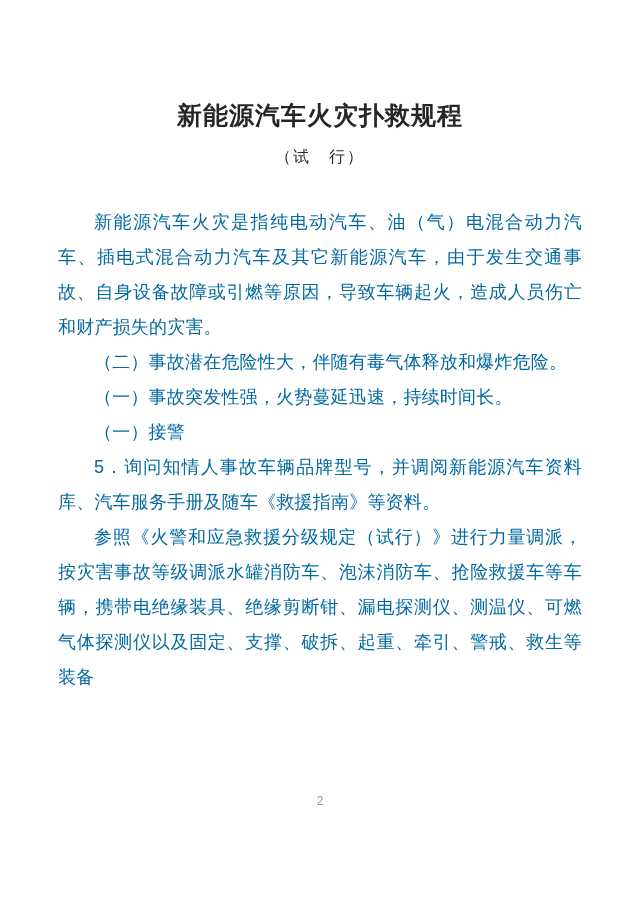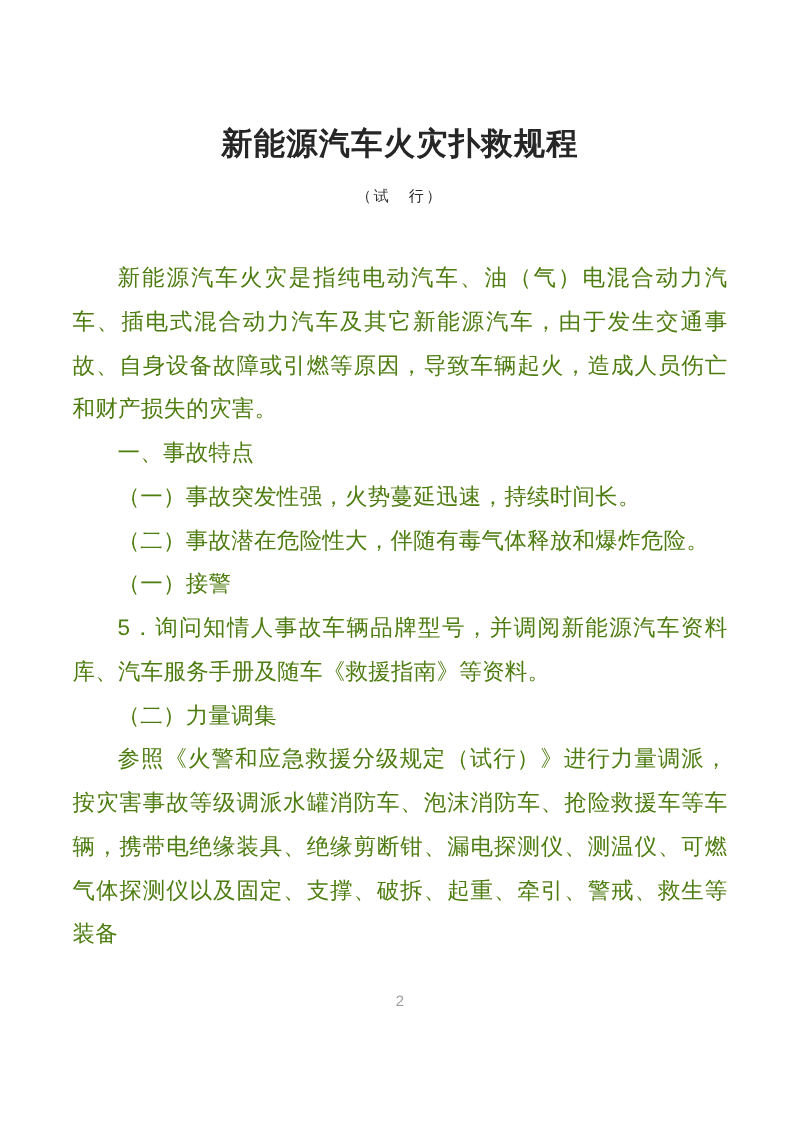--- a/index.html
+++ b/index.html
@@ -29,38 +29,38 @@
     font-size: 25px;
     line-height: 30px;
     font-weight: 600;
     text-align: center;
     letter-spacing: 1px;
     color: #262626;
   }
   .doc-subtitle {
     margin: 0;
     margin-top: 17px;
-    font-size: 12px;
+    font-size: 16px;
     line-height: 20px;
     font-weight: 400;
     text-align: center;
     letter-spacing: 2px;
     color: #2e2e2e;
   }
   .doc-content {
     margin-top: 38px;
   }
   .doc-content p {
     margin: 0;
     font-size: 18px;
     line-height: 35px;
     text-indent: 2em;
     text-align: justify;
     letter-spacing: 0.2px;
-    color: #4d7c0f;
+    color: #0369a1;
     word-break: break-all;
   }
   .doc-content p.heading {
     font-weight: 500;
   }
   .page-number {
     position: absolute;
     bottom: 50px;
     left: 0;
     width: 100%;
@@ -71,23 +71,21 @@
 </style>
 </head>
 <body>
 
 <div class="page">
   <h1 class="doc-title">新能源汽车火灾扑救规程</h1>
   <div class="doc-subtitle">（试　行）</div>
 
   <div class="doc-content">
       <p class="body">新能源汽车火灾是指纯电动汽车、油（气）电混合动力汽车、插电式混合动力汽车及其它新能源汽车，由于发生交通事故、自身设备故障或引燃等原因，导致车辆起火，造成人员伤亡和财产损失的灾害。</p>
-      <p class="heading">一、事故特点</p>
+      <p class="body">（二）事故潜在危险性大，伴随有毒气体释放和爆炸危险。</p>
       <p class="body">（一）事故突发性强，火势蔓延迅速，持续时间长。</p>
-      <p class="body">（二）事故潜在危险性大，伴随有毒气体释放和爆炸危险。</p>
       <p class="body">（一）接警</p>
       <p class="body">5．询问知情人事故车辆品牌型号，并调阅新能源汽车资料库、汽车服务手册及随车《救援指南》等资料。</p>
-      <p class="body">（二）力量调集</p>
       <p class="body">参照《火警和应急救援分级规定（试行）》进行力量调派，按灾害事故等级调派水罐消防车、泡沫消防车、抢险救援车等车辆，携带电绝缘装具、绝缘剪断钳、漏电探测仪、测温仪、可燃气体探测仪以及固定、支撑、破拆、起重、牵引、警戒、救生等装备</p>
     </div>
 
   <div class="page-number">2</div>
 </div>
 
 </body></html>

